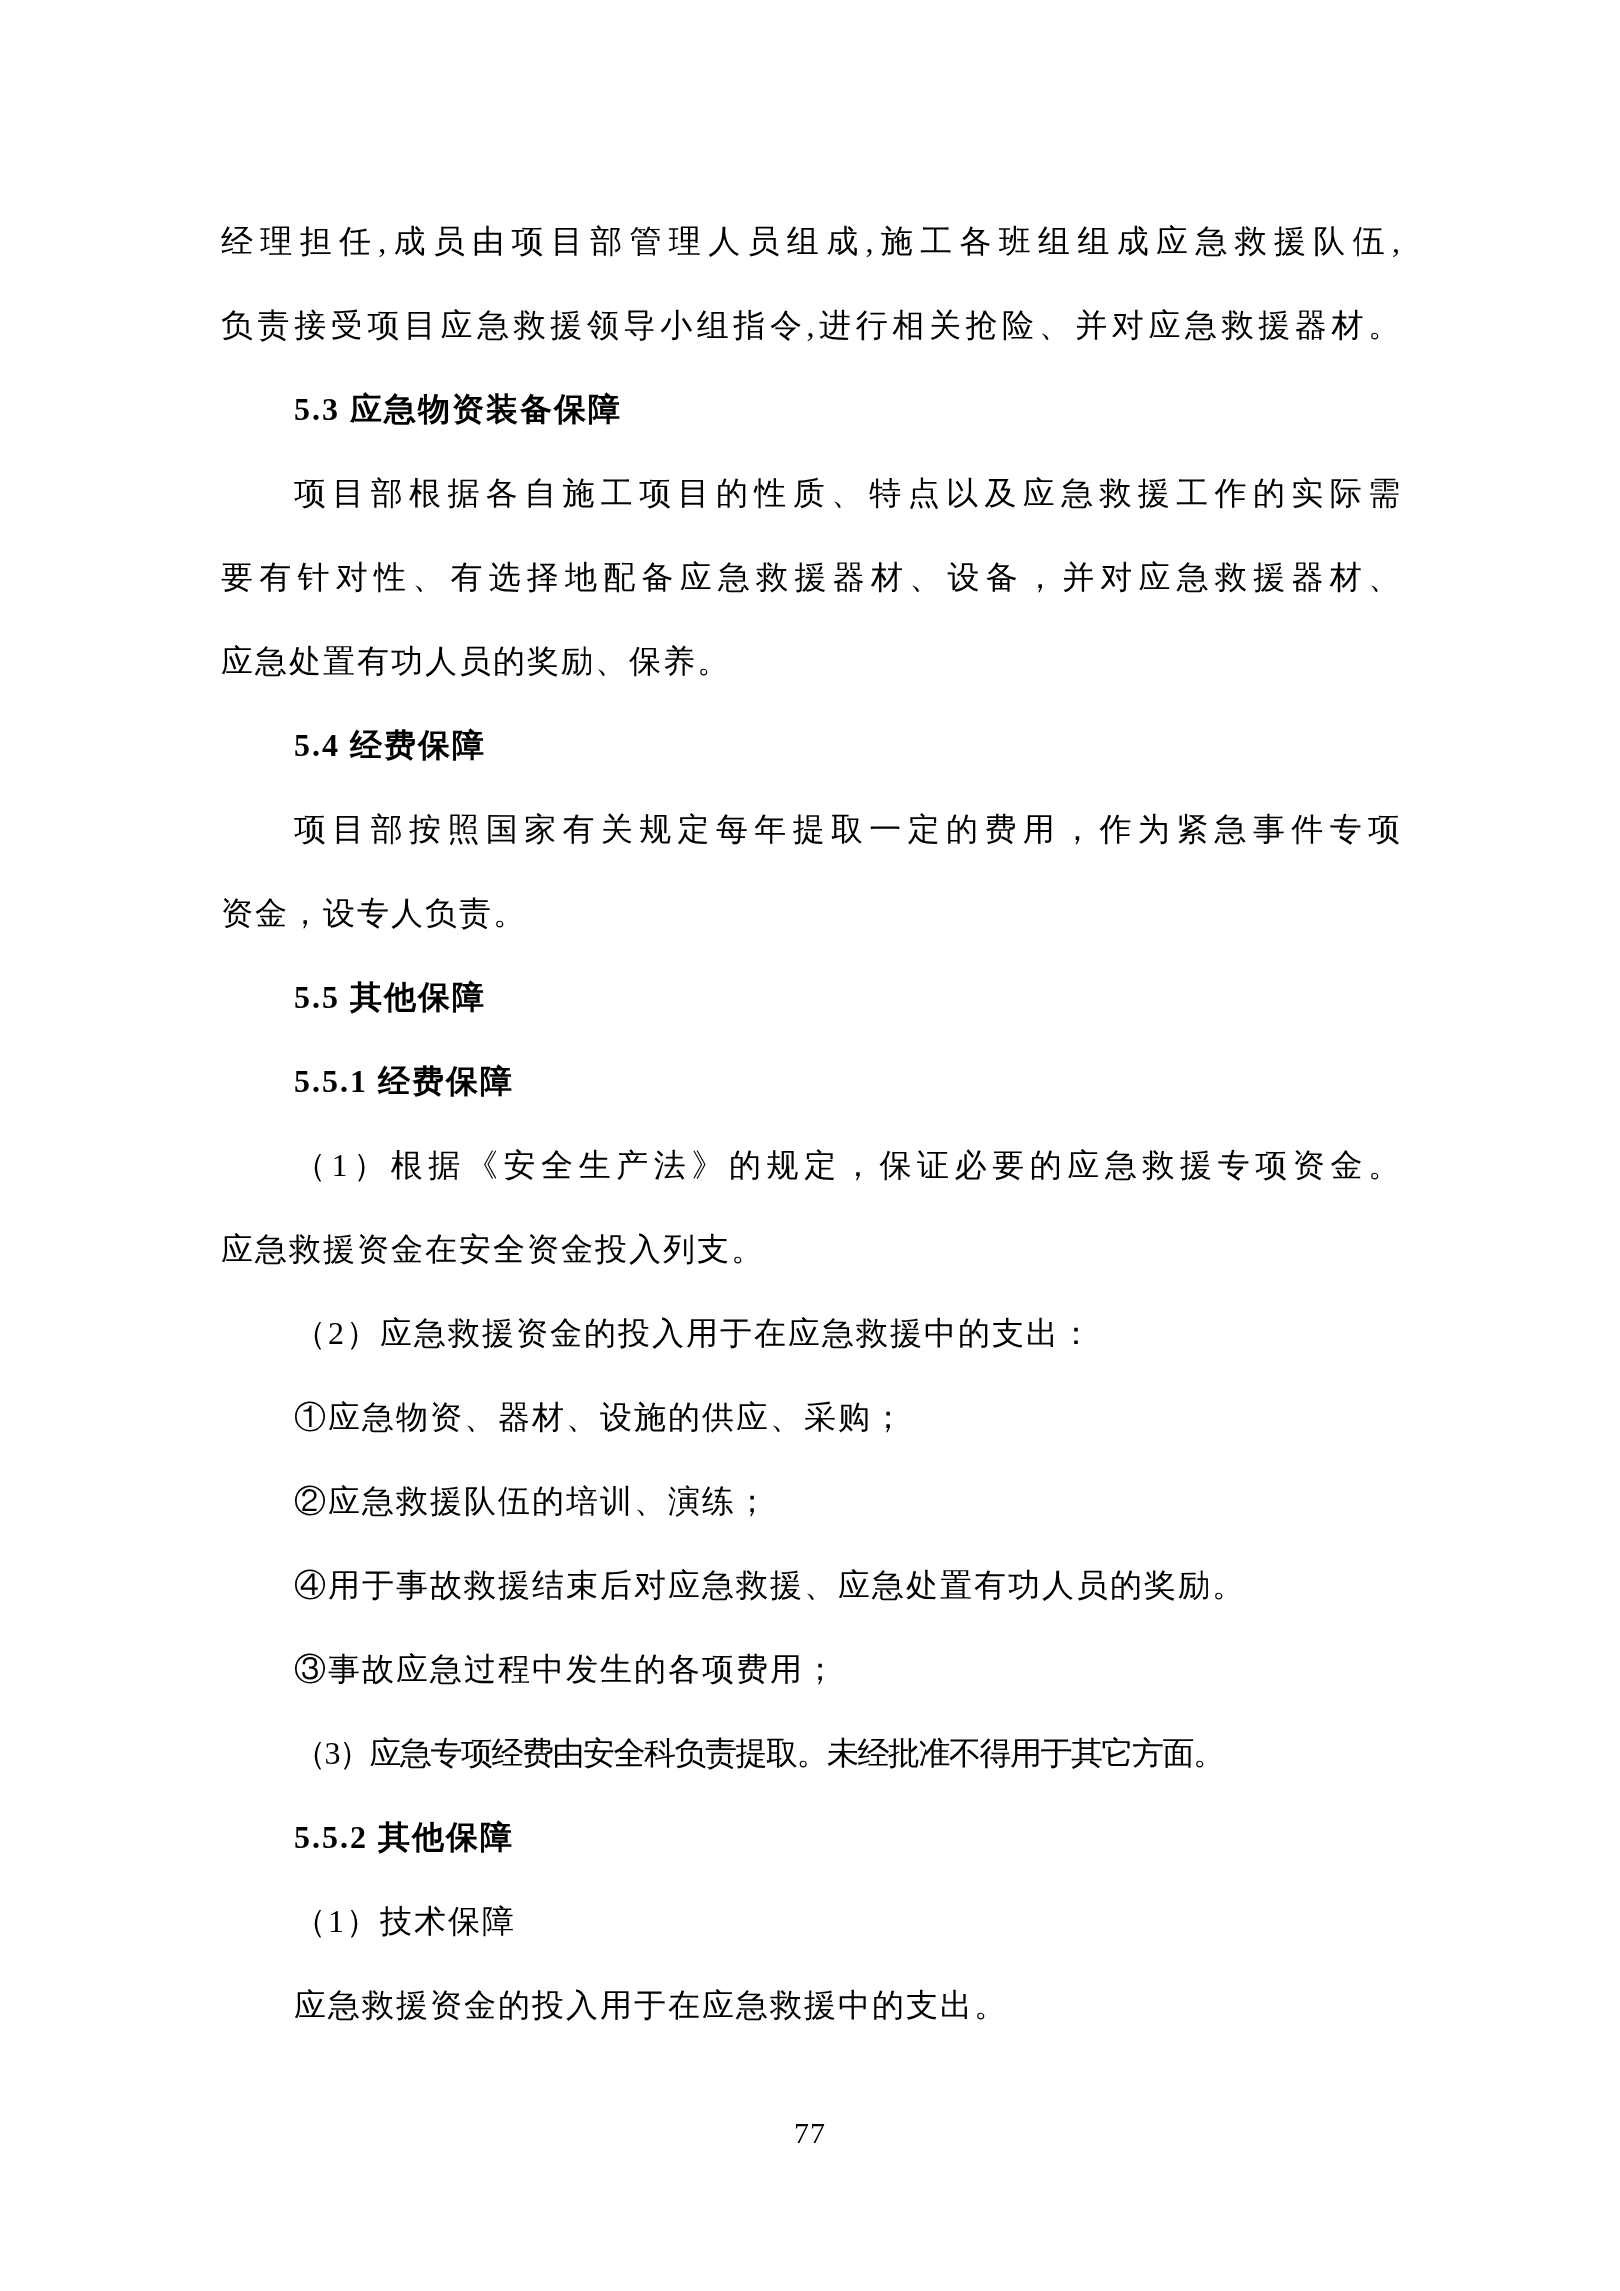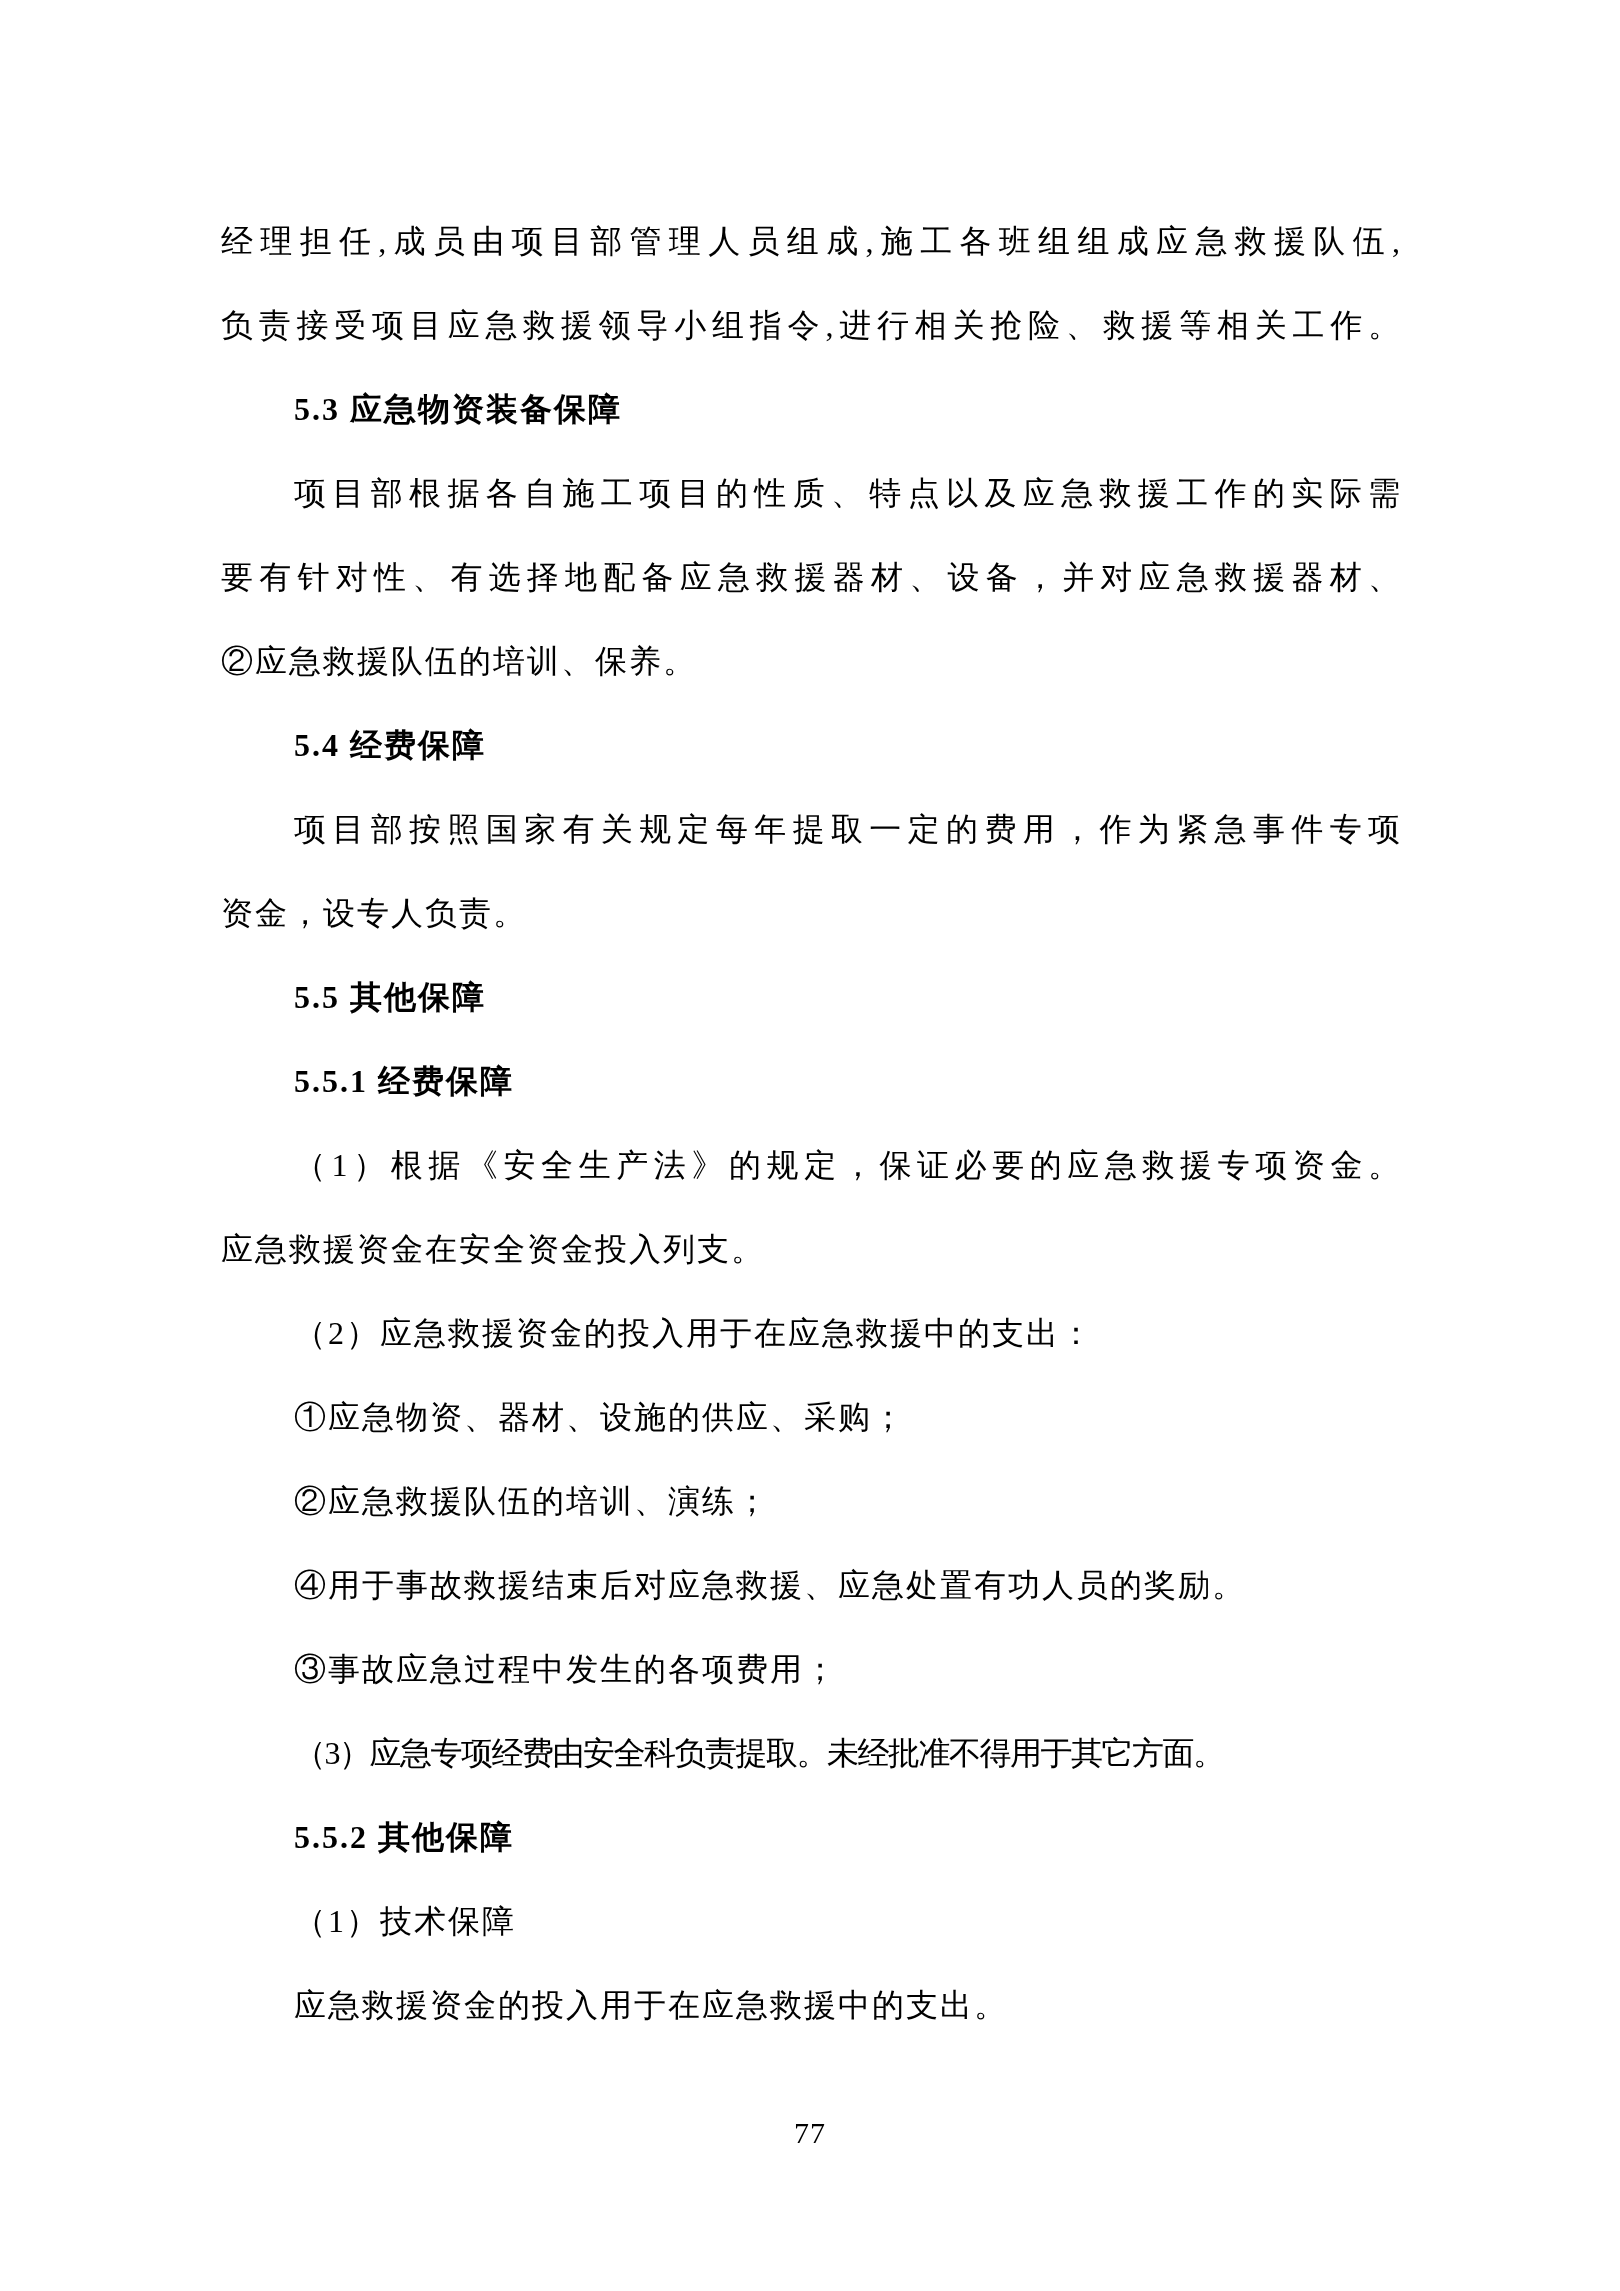--- a/index.html
+++ b/index.html
@@ -47,25 +47,25 @@
     line-height: 39px;
     letter-spacing: 1px;
   }
 </style>
 </head>
 <body>
 
 <div class="page">
   <div class="content">
     <div class="ln j">经理担任,成员由项目部管理人员组成,施工各班组组成应急救援队伍,</div>
-    <div class="ln j">负责接受项目应急救援领导小组指令,进行相关抢险、救援等相关工作。</div>
+    <div class="ln j">负责接受项目应急救援领导小组指令,进行相关抢险、并对应急救援器材。</div>
     <div class="ln h ind">5.3 应急物资装备保障</div>
     <div class="ln j ind">项目部根据各自施工项目的性质、特点以及应急救援工作的实际需</div>
     <div class="ln j">要有针对性、有选择地配备应急救援器材、设备，并对应急救援器材、</div>
-    <div class="ln">②应急救援队伍的培训、保养。</div>
+    <div class="ln">应急处置有功人员的奖励、保养。</div>
     <div class="ln h ind">5.4 经费保障</div>
     <div class="ln j ind">项目部按照国家有关规定每年提取一定的费用，作为紧急事件专项</div>
     <div class="ln">资金，设专人负责。</div>
     <div class="ln h ind">5.5 其他保障</div>
     <div class="ln h ind">5.5.1 经费保障</div>
     <div class="ln j ind">（1）根据《安全生产法》的规定，保证必要的应急救援专项资金。</div>
     <div class="ln">应急救援资金在安全资金投入列支。</div>
     <div class="ln ind">（2）应急救援资金的投入用于在应急救援中的支出：</div>
     <div class="ln ind">①应急物资、器材、设施的供应、采购；</div>
     <div class="ln ind">②应急救援队伍的培训、演练；</div>

